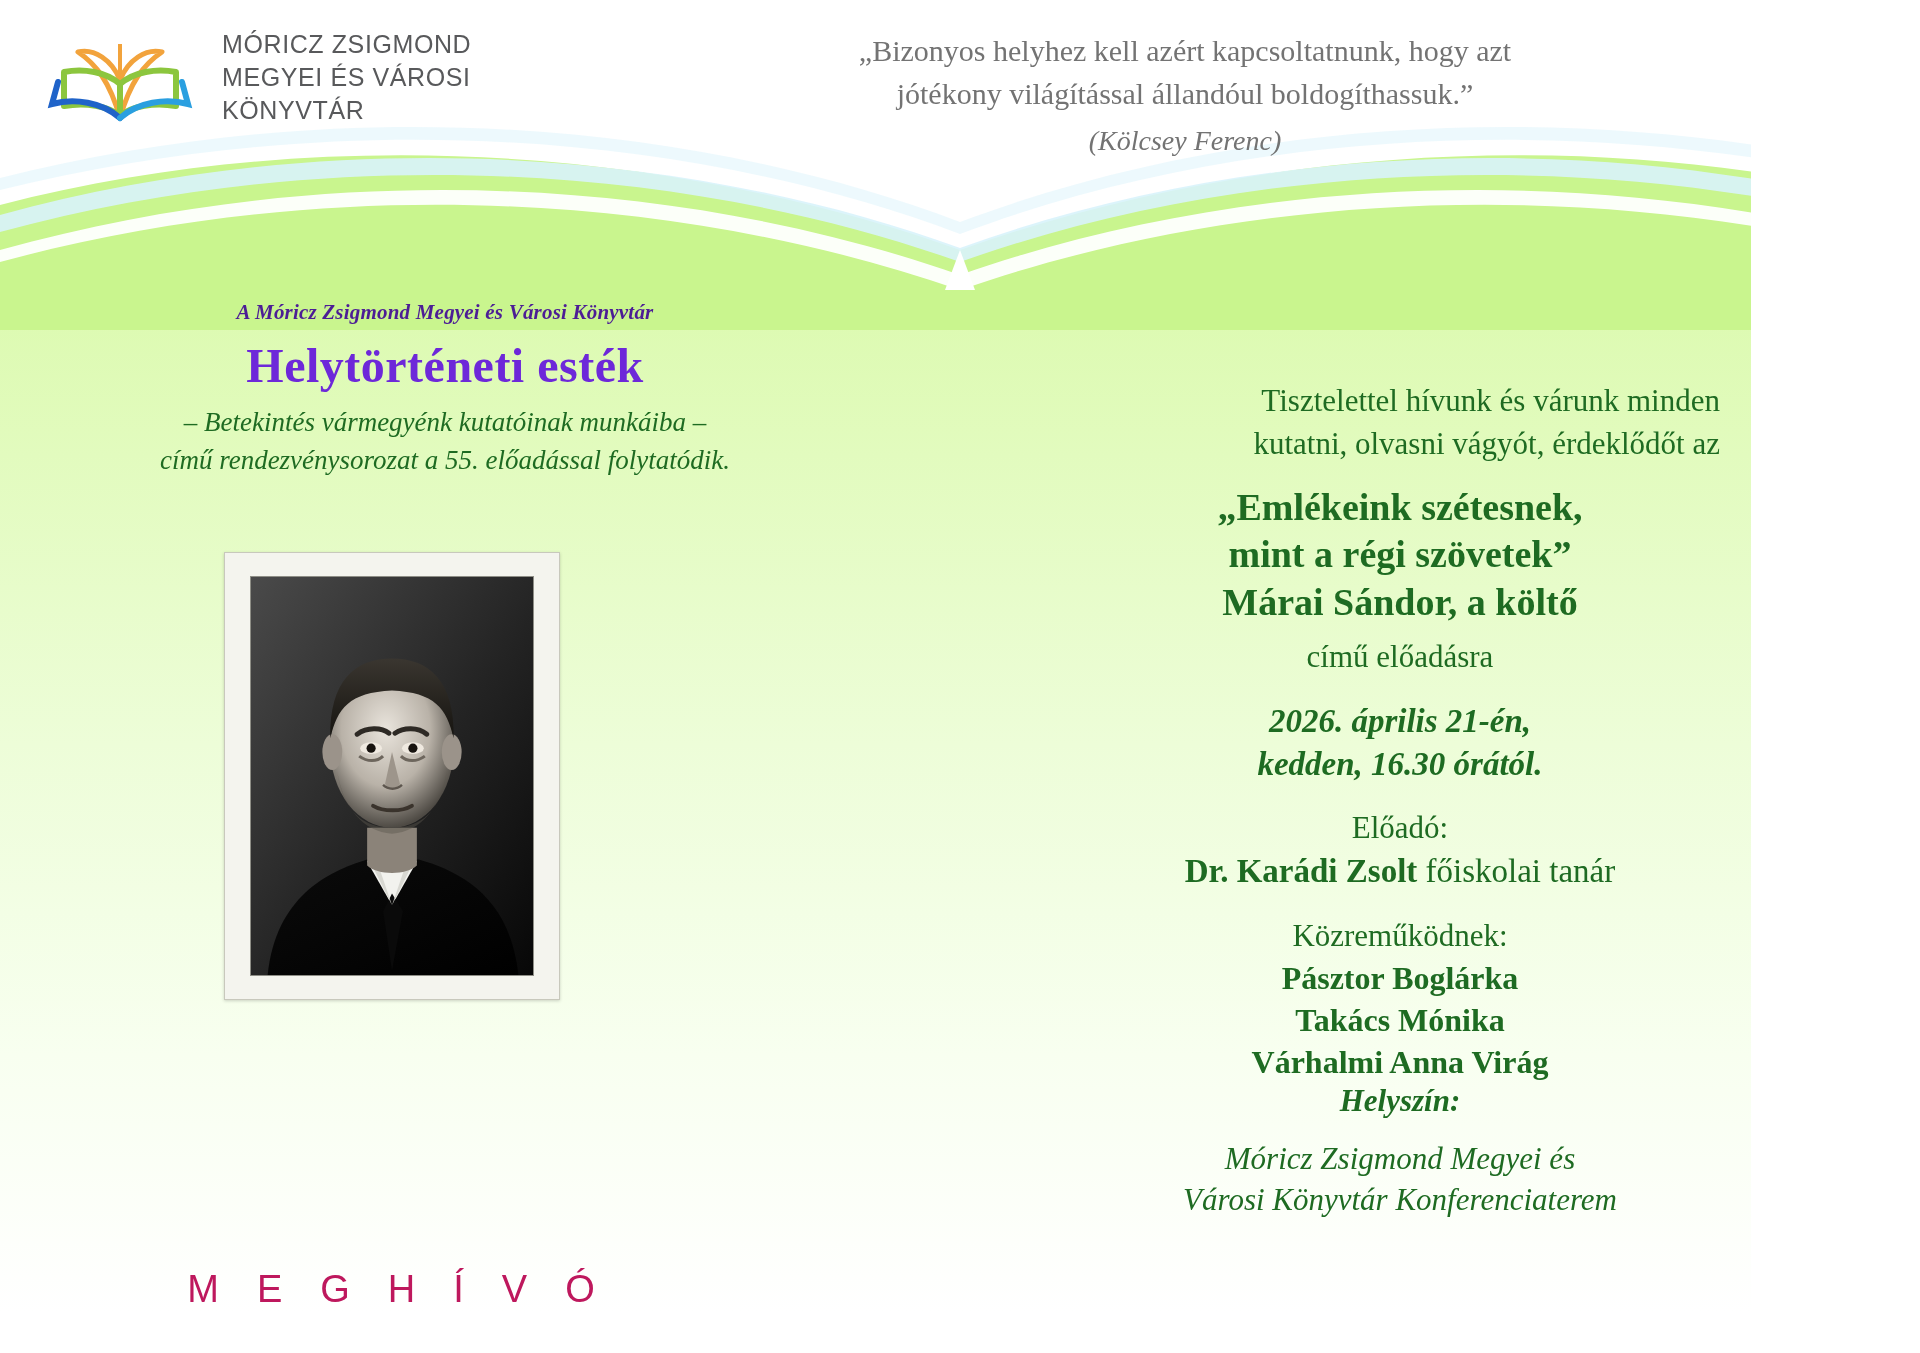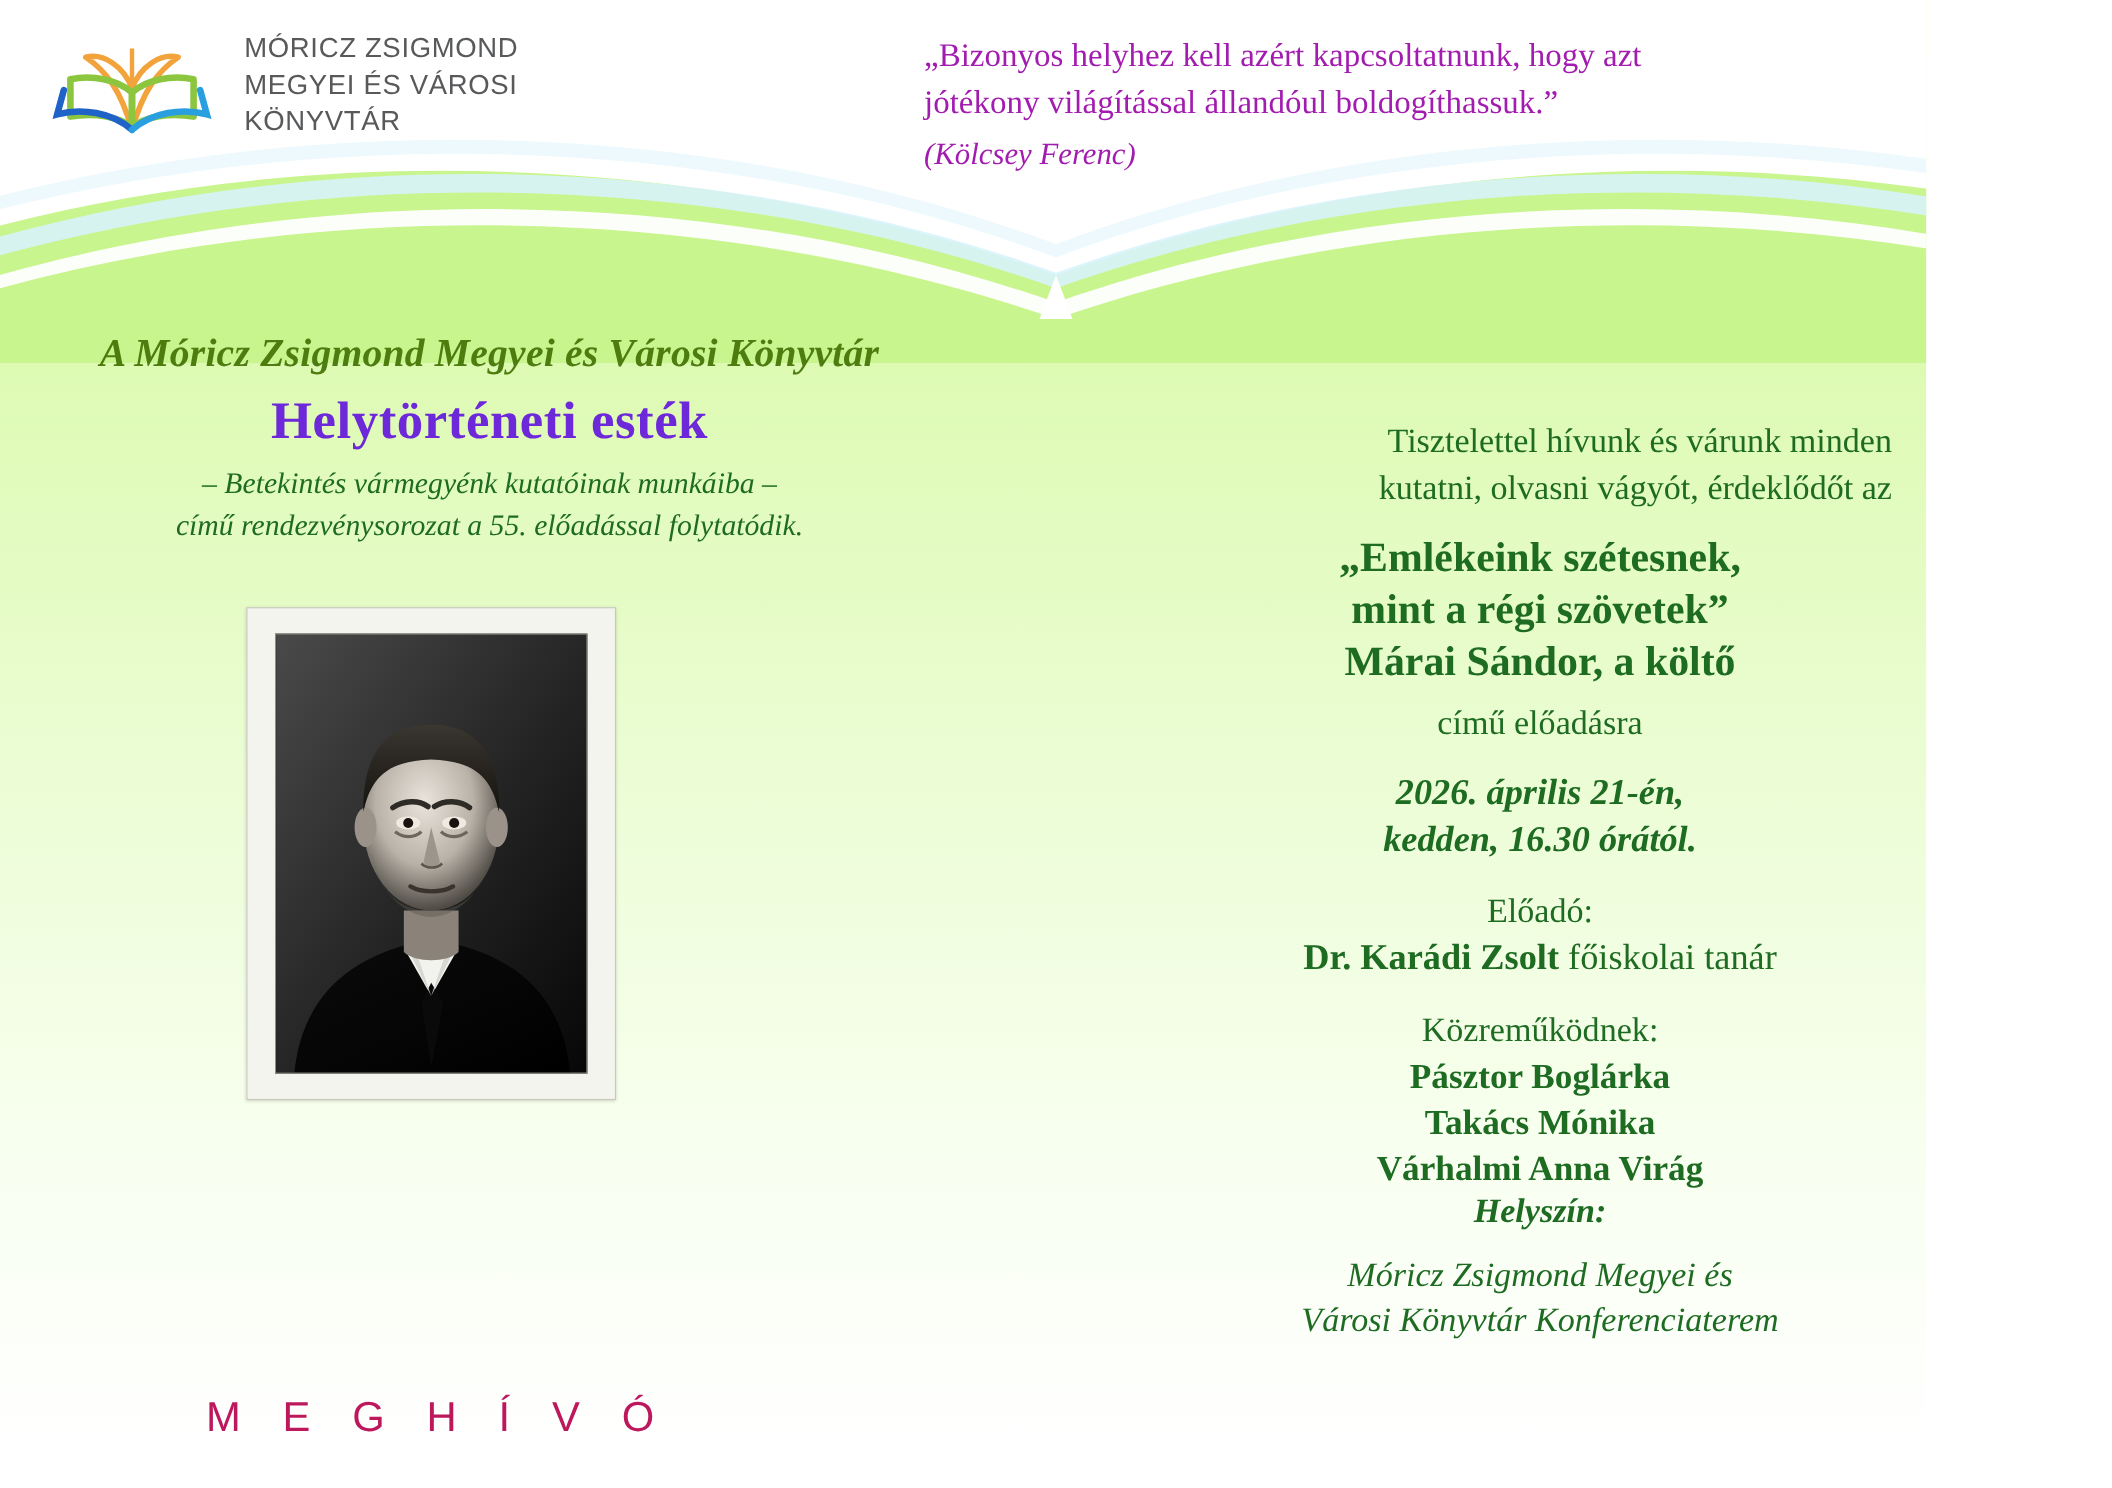--- a/index.html
+++ b/index.html
@@ -53,44 +53,45 @@
     letter-spacing: 0.6px;
     color: #58595b;
     font-weight: 400;
   }
 
   
   .quote-block {
     position: absolute;
     left: 840px; top: 30px;
     width: 690px;
-    z-index: 6;
-    color: #a21caf;
+    text-align: center;
+    z-index: 6;
+    color: #737373;
     font-size: 30px;
     line-height: 1.42;
   }
   .quote-author {
     font-style: italic;
     font-size: 28px;
     margin-top: 6px;
   }
 
   
   .left-col {
     position: absolute;
     left: 30px; top: 300px;
     width: 830px;
     text-align: center;
     z-index: 6;
   }
   .series-owner {
     font-style: italic;
     font-weight: 700;
-    font-size: 36px;
-    color: #4d7c0f;
+    font-size: 21px;
+    color: #4c1d95;
     letter-spacing: 0.2px;
   }
   .series-title {
     font-weight: 700;
     font-size: 48px;
     color: #6d28d9;
     margin: 16px 0 12px 0;
     letter-spacing: 0.5px;
     line-height: 1.04;
   }

